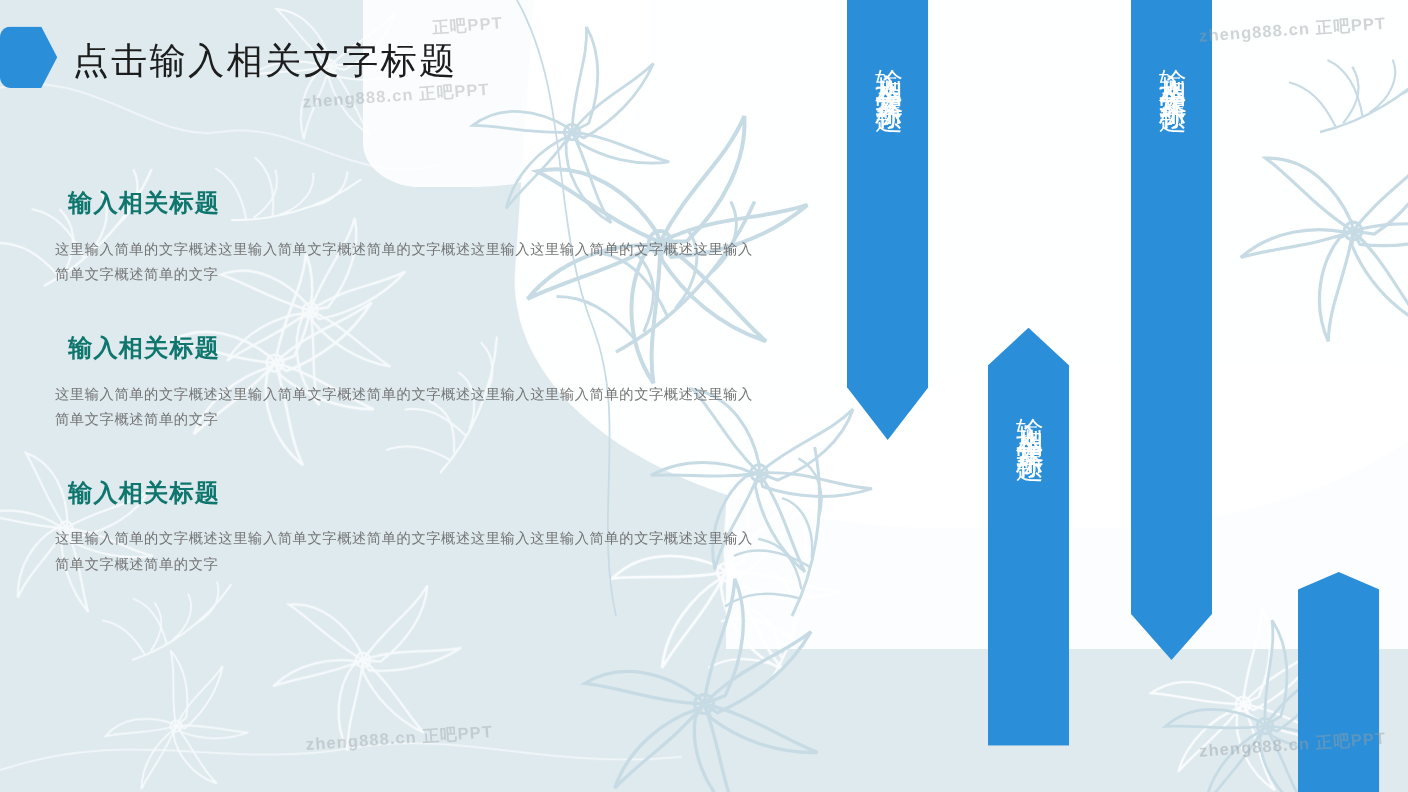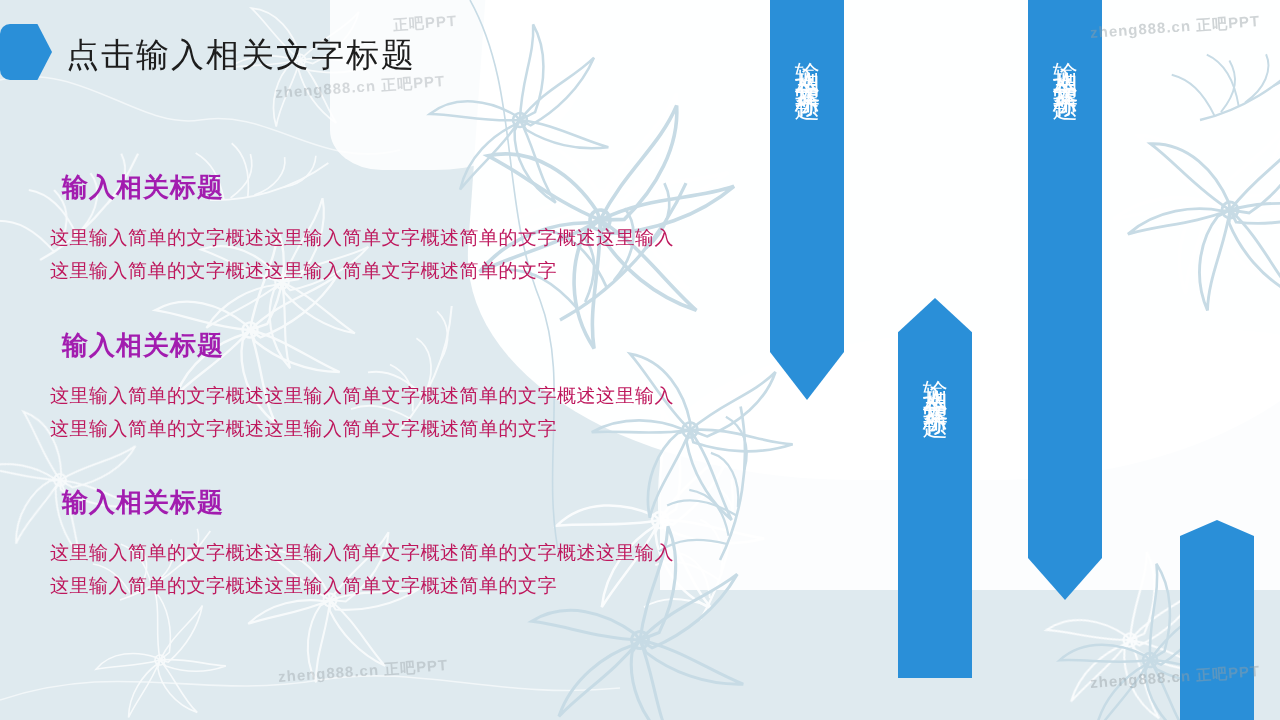--- a/index.html
+++ b/index.html
@@ -86,29 +86,29 @@
   .left-col {
     position: absolute;
     left: 50px;
     top: 170px;
     width: 640px;
   }
   .block {
     margin-bottom: 40px;
   }
   .block-title {
-    font-size: 26px;
+    font-size: 22px;
     font-weight: bold;
-    color: #a21caf;
+    color: #0f766e;
     margin: 0 0 16px 12px;
     letter-spacing: 1px;
   }
   .block-body {
-    font-size: 19px;
-    color: #be185d;
+    font-size: 13px;
+    color: #737373;
     line-height: 1.75;
     margin: 0;
     letter-spacing: 0.5px;
   }
 
   
   .arrow {
     position: absolute;
     background: #2a8fd8;
     color: #ffffff;

